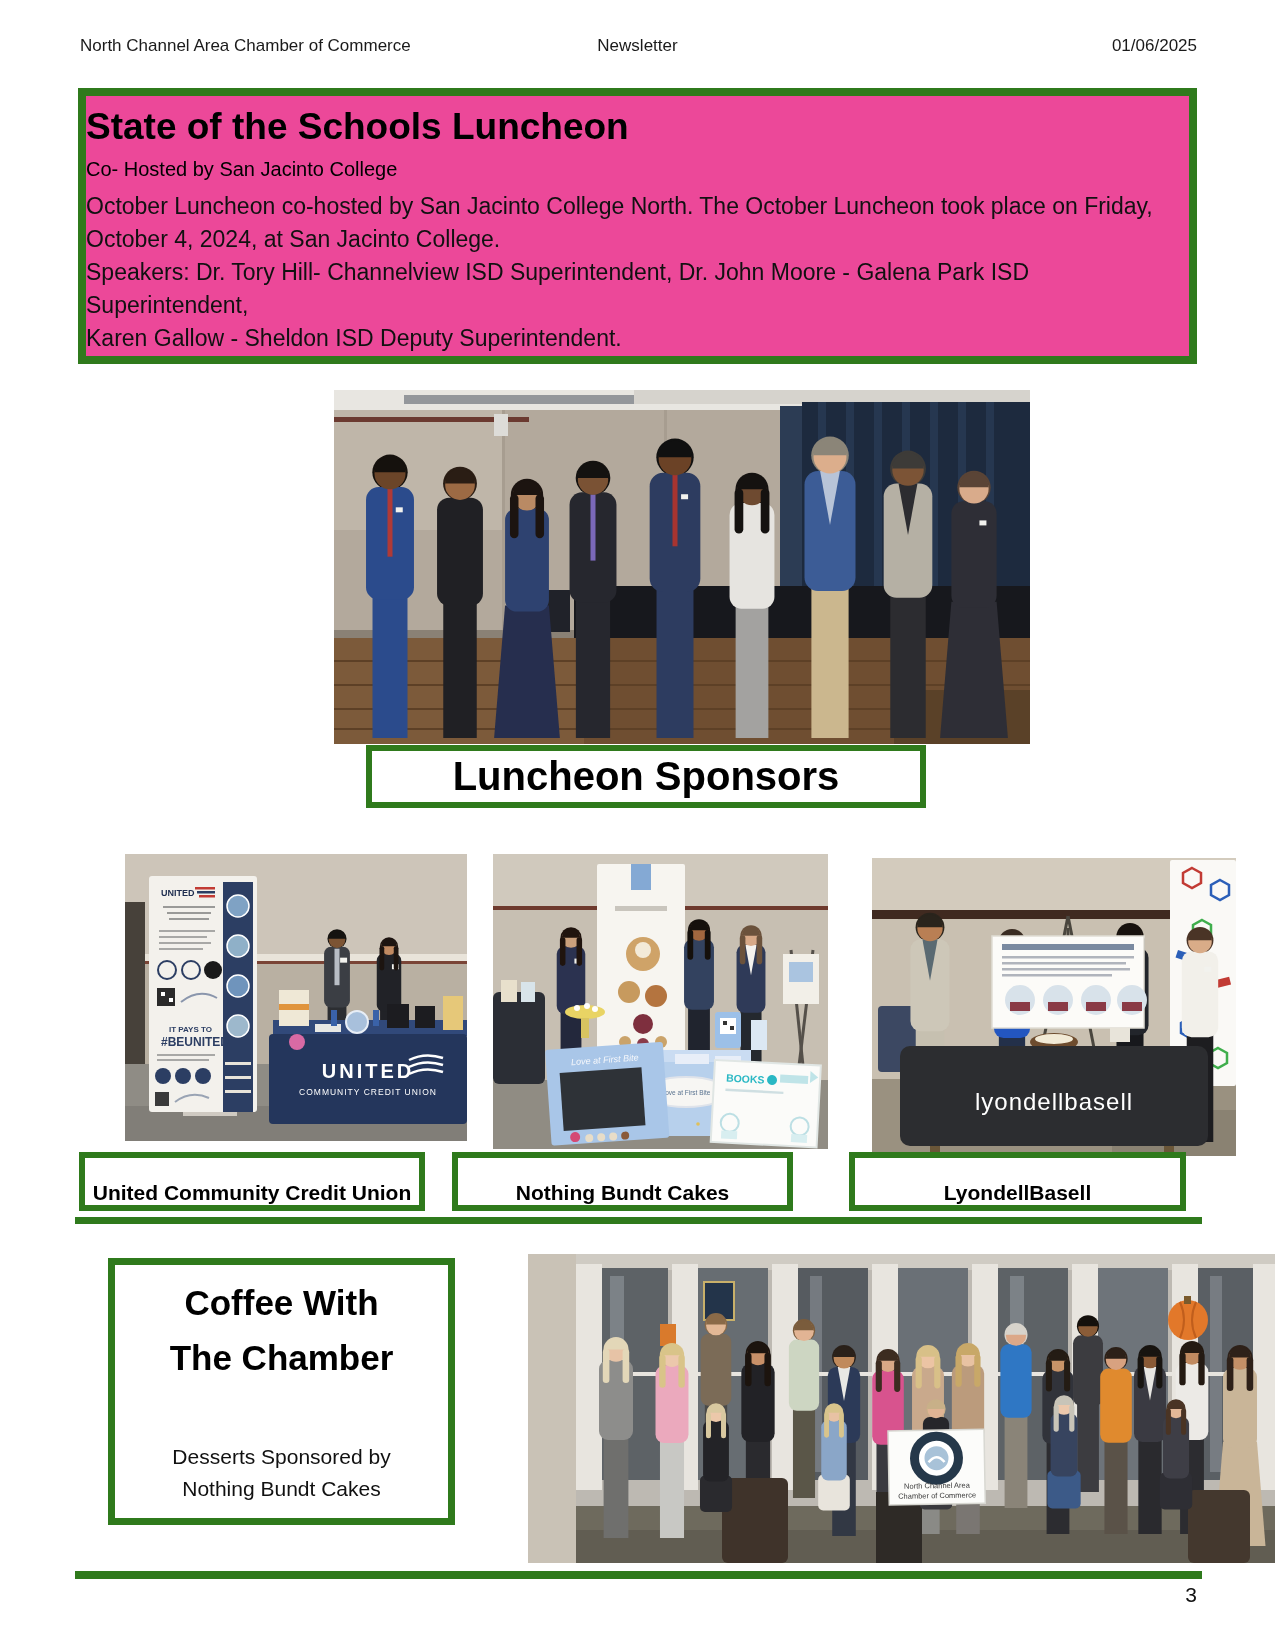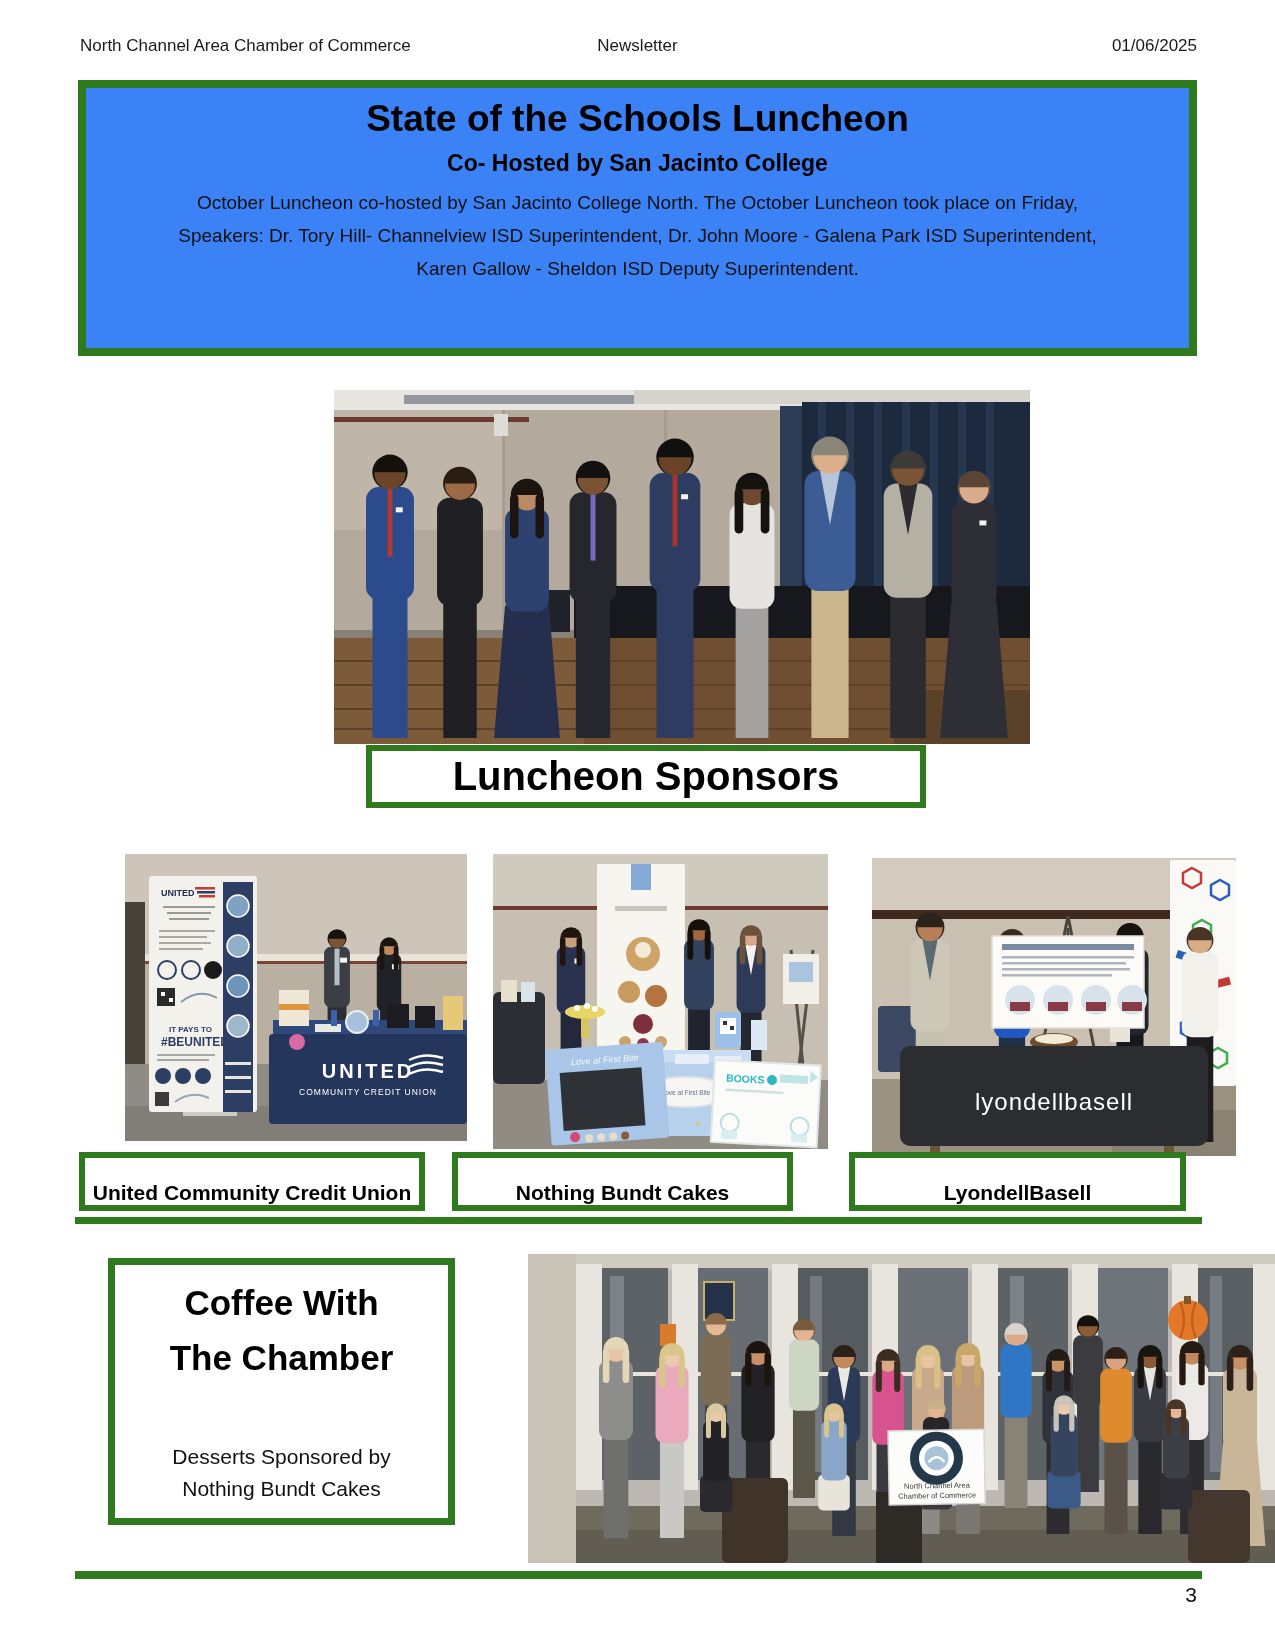--- a/index.html
+++ b/index.html
@@ -7,26 +7,26 @@
   .page{
     position:relative;width:1275px;height:1613px;background:#fff;
     font-family:"Liberation Sans",sans-serif;color:#1a1a1a;overflow:hidden;
   }
   
   .h-left{position:absolute;left:80px;top:36px;font-size:17px;}
   .h-center{position:absolute;left:50%;top:36px;transform:translateX(-50%);font-size:17px;}
   .h-right{position:absolute;right:78px;top:36px;font-size:17px;}
   
   .title-box{
-    position:absolute;left:78px;top:80px;width:1119px;height:276px;
-    border:8px solid var(--green);box-sizing:border-box;text-align:center;background:#3b82f6;
+    position:absolute;left:78px;top:88px;width:1119px;height:276px;
+    border:8px solid var(--green);box-sizing:border-box;text-align:left;background:#ec4899;
   }
   .title-box h1{margin:10px 0 0 0;font-size:37px;font-weight:bold;color:#000;}
-  .title-box h2{margin:10px 0 0 0;font-size:23px;font-weight:bold;color:#000;}
-  .title-box .bline{margin:0;font-size:19px;line-height:33px;color:#111;}
+  .title-box h2{margin:10px 0 0 0;font-size:20px;font-weight:normal;color:#000;}
+  .title-box .bline{margin:0;font-size:23px;line-height:33px;color:#111;}
   .title-box .bgroup{margin-top:9px;}
   
   .photo{position:absolute;overflow:hidden;background:#c9c2b6;}
   .photo svg{display:block;width:100%;height:100%;}
   .photo-main{left:294px;top:374px;width:696px;height:354px;}
   .photo-uccu{left:85px;top:838px;width:342px;height:287px;}
   .photo-nbc{left:453px;top:838px;width:335px;height:295px;}
   .photo-lyb{left:832px;top:842px;width:364px;height:298px;}
   .photo-coffee{left:488px;top:1238px;width:703px;height:309px;padding-left:48px;}
   
@@ -70,20 +70,21 @@
 
   <span class="h-left">North Channel Area Chamber of Commerce</span>
   <span class="h-center">Newsletter</span>
   <span class="h-right">01/06/2025</span>
 
   <section class="title-box">
     <h1>State of the Schools Luncheon</h1>
     <h2>Co- Hosted by San Jacinto College</h2>
     <div class="bgroup">
       <p class="bline">October Luncheon co-hosted by San Jacinto College North. The October Luncheon took place on Friday,</p>
+      <p class="bline">October 4, 2024, at San Jacinto College.</p>
       <p class="bline">Speakers: Dr. Tory Hill- Channelview ISD Superintendent, Dr. John Moore - Galena Park ISD Superintendent,</p>
       <p class="bline">Karen Gallow - Sheldon ISD Deputy Superintendent.</p>
     </div>
   </section>
 
   <figure class="photo photo-main">
     <svg viewBox="0 0 696 354" preserveAspectRatio="none">
       <rect x="0" y="0" width="696" height="354" fill="#b3a99c"></rect>
       <rect x="0" y="0" width="696" height="20" fill="#e8e6e1"></rect>
       <rect x="70" y="5" width="230" height="9" fill="#94979b"></rect>

